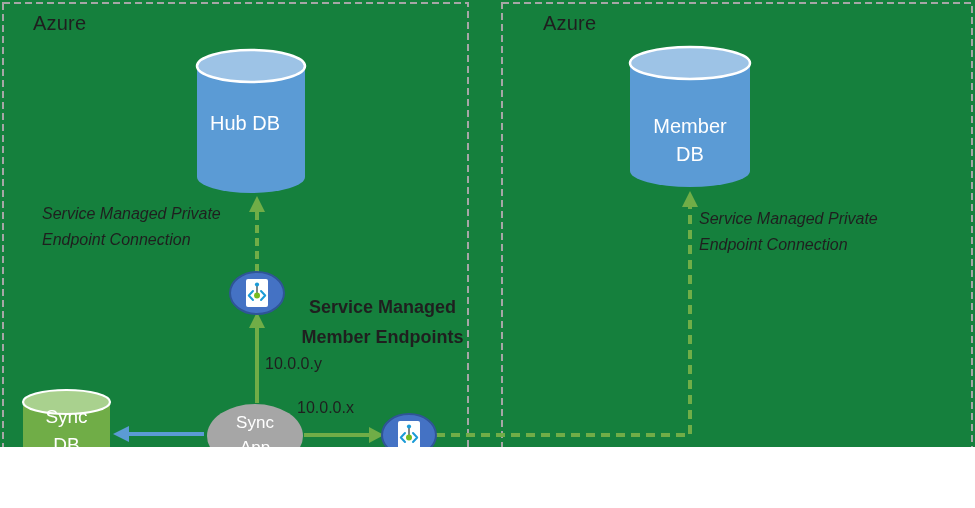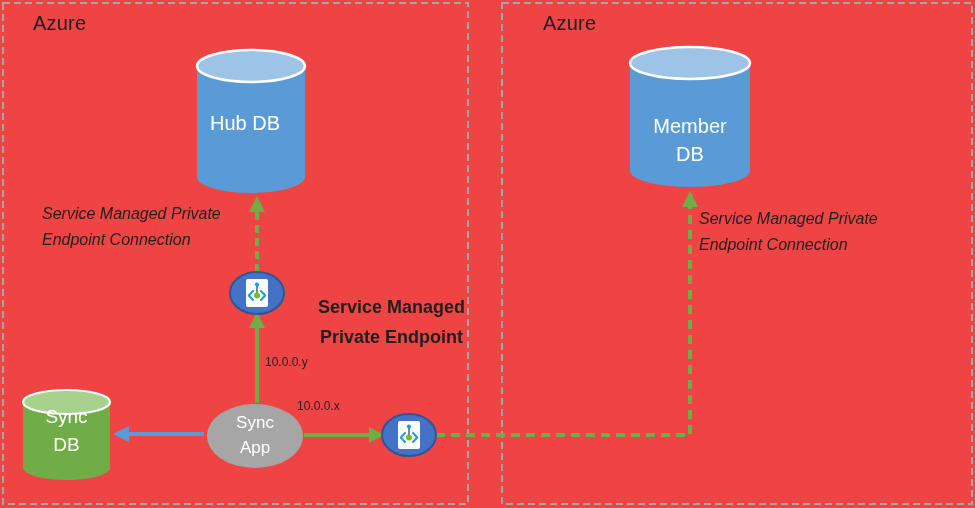--- a/index.html
+++ b/index.html
@@ -1,35 +1,35 @@
 <!DOCTYPE html>
 <html><head>
 <meta charset="utf-8">
 <style>
   html,body{margin:0;padding:0;background:#fff;}
   .canvas{
-    position:relative;width:975px;height:508px;background:#ef4444;
+    position:relative;width:975px;height:447px;background:#15803d;
     font-family:"Liberation Sans", sans-serif;overflow:hidden;
   }
   .canvas svg{position:absolute;left:0;top:0;}
   .txt{position:absolute;color:#1f1f1f;white-space:nowrap;}
   .azure{font-size:20px;letter-spacing:0.2px;}
   .azure-left{left:33px;top:12px;}
   .azure-right{left:543px;top:12px;}
   .db-label{color:#ffffff;text-align:center;white-space:normal;}
   .hub-label{left:191px;top:112px;width:108px;font-size:20px;}
   .member-label{left:630px;top:112px;width:120px;font-size:20px;line-height:28px;}
   .syncdb-label{left:23px;top:403px;width:87px;font-size:19px;line-height:28px;}
   .syncapp-label{left:207px;top:410px;width:96px;font-size:17px;line-height:25px;color:#fff;text-align:center;white-space:normal;}
   .conn-text{font-size:16px;line-height:26px;white-space:normal;font-style:italic;}
   .conn-left{left:42px;top:201px;width:215px;}
   .conn-right{left:699px;top:206px;width:220px;}
-  .bold-title{left:294px;top:292px;width:195px;font-size:18px;font-weight:700;
+  .bold-title{left:285px;top:292px;width:195px;font-size:18px;font-weight:700;
               line-height:30px;text-align:center;white-space:normal;}
-  .ip{font-size:12px;text-align:right;}
+  .ip{font-size:16px;text-align:right;}
   .ip-y{left:265px;top:355px;}
   .ip-x{left:297px;top:399px;}
 </style>
 </head>
 <body>
 
 <div class="canvas">
 
   <svg width="975" height="508" viewBox="0 0 975 508">
     <defs>
@@ -131,19 +131,19 @@
     <div>Endpoint Connection</div>
   </div>
 
   <div class="txt conn-text conn-right">
     <div>Service Managed Private</div>
     <div>Endpoint Connection</div>
   </div>
 
   <div class="txt bold-title">
     <div>Service Managed</div>
-    <div>Private Endpoint</div>
+    <div>Member Endpoints</div>
   </div>
 
   <div class="txt ip ip-y">10.0.0.y</div>
   <div class="txt ip ip-x">10.0.0.x</div>
 
 </div>
 
 </body></html>

